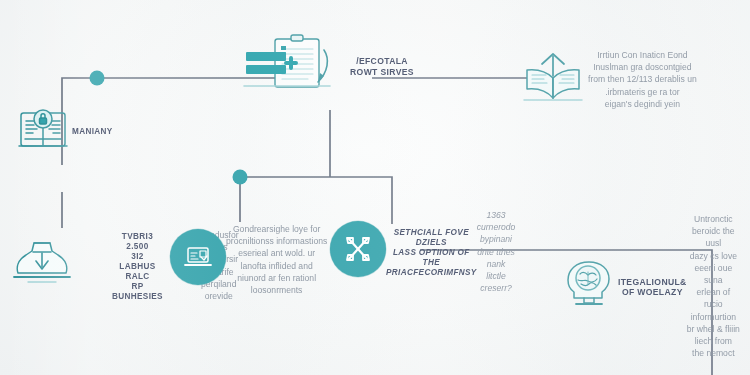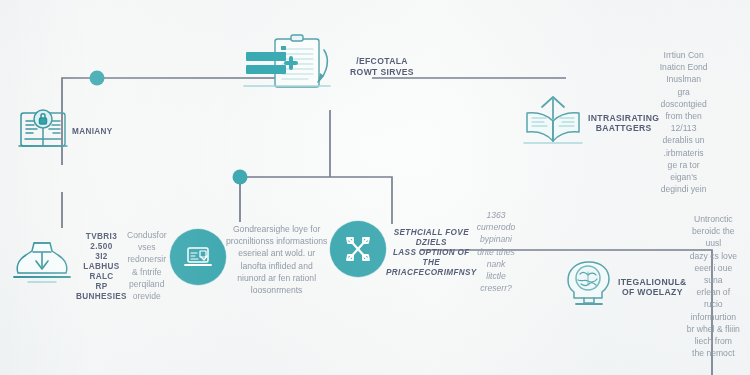--- a/index.html
+++ b/index.html
@@ -88,21 +88,21 @@
     line-height: 1.42;
     color: #7b8694;
     margin-top: 5px;
     filter: blur(0.33px);
   }
 
   
   #node-privacy      { left: 14px;  top: 104px; width: 130px; }
   #node-records      { left: 238px; top: 32px;  width: 180px; }
   #node-barriers     { left: 518px; top: 44px;  width: 190px; }
-  #node-research     { left: 8px;   top: 224px; width: 140px; }
+  #node-research     { left: 8px;   top: 224px; width: 140px; gap: 36px; }
   #node-consent      { left: 170px; top: 218px; width: 162px; }
   #node-security     { left: 330px; top: 204px; width: 168px; font-style: italic; }
   #node-literacy     { left: 560px; top: 208px; width: 180px; }
 
   #node-records .n-title,
   #node-barriers .n-title,
   #node-literacy .n-title { font-size: 8.6px; }
 </style>
 </head>
 <body>
@@ -174,21 +174,20 @@
         <path d="M35 48 C42 40 52 38 61 39 V20 C52 19 42 21 35 28 Z" fill="#f2fafa"></path>
         <path d="M35 28 V48"></path>
         <path d="M14 25 H28 M14 29 H26 M14 33 H29" stroke="#7ec4ca" stroke-width="1.1"></path>
         <path d="M42 25 H56 M44 29 H56 M41 33 H56" stroke="#7ec4ca" stroke-width="1.1"></path>
 
         <path d="M35 26 V6" stroke-width="1.7"></path>
         <path d="M24 14 L35 4 L46 14" stroke-width="1.7"></path>
         <path d="M6 50 H64" stroke="#9ccfd4"></path>
       </svg>
     </div>
-    <div class="n-title">INTRASIRATING BAATTGERS</div>
     <div class="n-body">Irrtiun Con Inaticn Eond<br>Inuslman gra doscontgied<br>from then 12/113 derablis un<br>.irbmateris ge ra tor<br>eigan's degindi yein</div>
   </div>
 
   <div class="node" id="node-research">
     <div class="icon-wrap">
       <svg width="68" height="48" viewBox="0 0 68 48" fill="none" stroke="#2e8f98" stroke-width="1.5" stroke-linecap="round" stroke-linejoin="round">
         <path d="M26 4 H42 L44 12 L50 16 C58 21 60 28 58 34 H10 C8 28 10 21 18 16 L24 12 Z" fill="#f5fbfb"></path>
         <path d="M26 4 H42"></path>
         <path d="M25 13 H43"></path>
 

